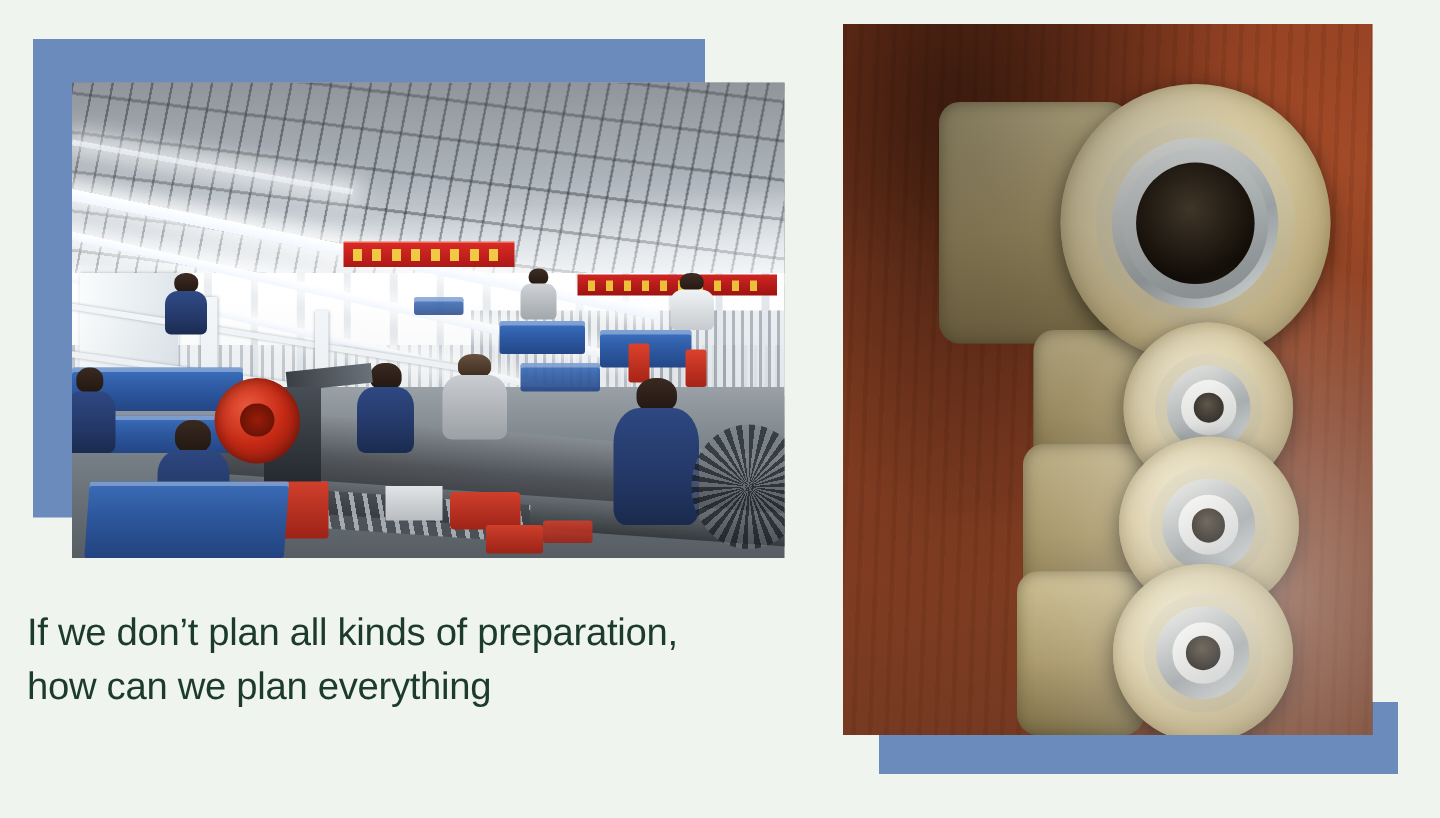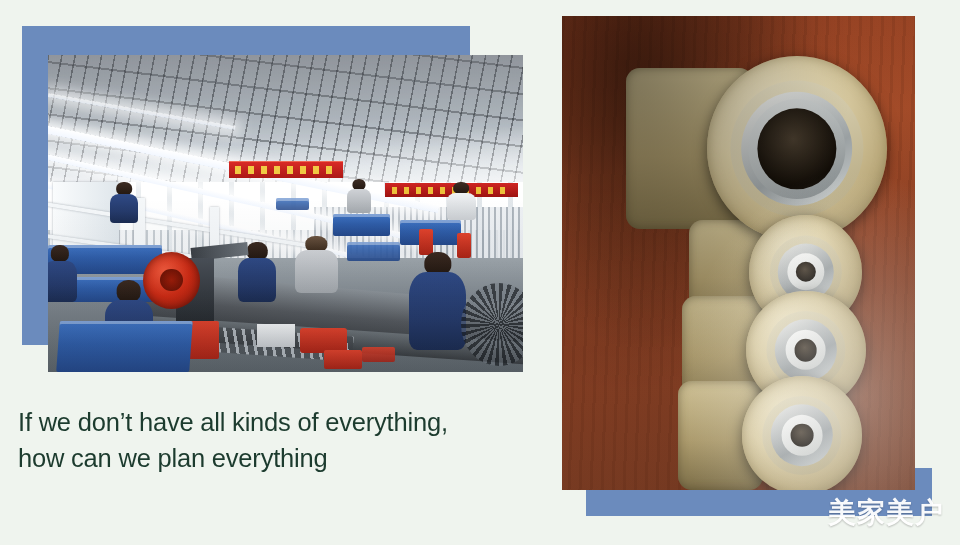--- a/index.html
+++ b/index.html
@@ -437,18 +437,17 @@
       <div class="bore"></div>
     </div>
     <div class="roller" id="roller4">
       <div class="ring-outer"></div>
       <div class="ring-mid"></div>
       <div class="ring-in"></div>
       <div class="bore"></div>
     </div>
   </div>
 
-  <div id="caption">If we don’t have all kinds of everything,
+  <div id="caption">If we don’t plan all kinds of preparation,
 how can we plan everything</div>
 
-  <div id="watermark">美家美户</div>
 
 </div>
 
 </body></html>

